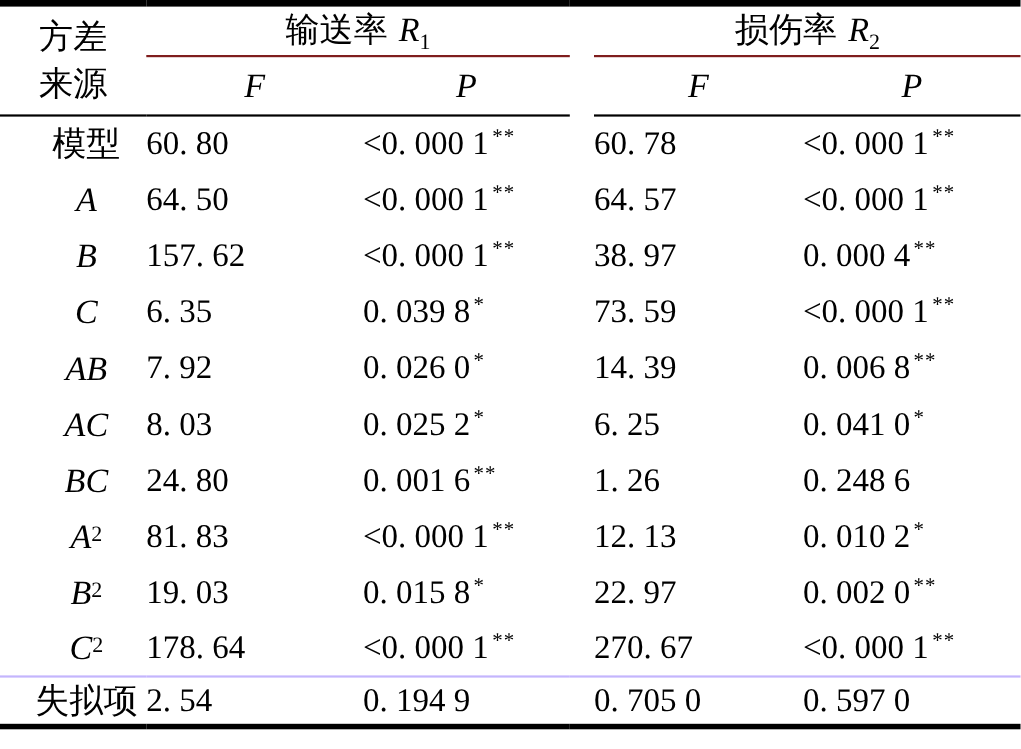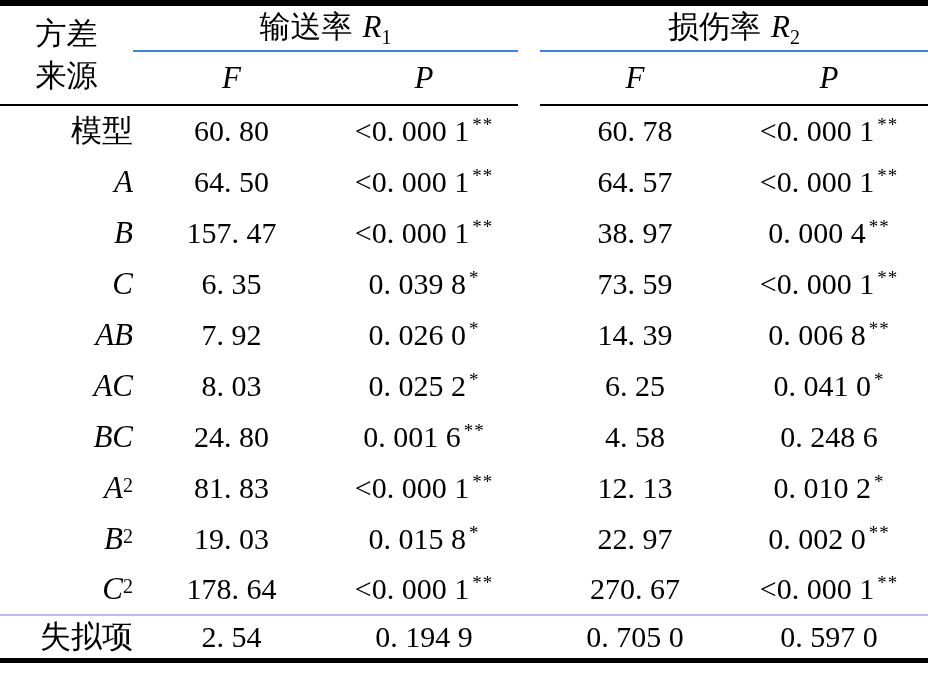--- a/index.html
+++ b/index.html
@@ -24,40 +24,40 @@
 
   
   tr.hdr-top{height:48px;margin-left:40px;}
   tr.hdr-sub{height:54px;}
   th.hdr-label{
     text-align:center;font-size:31px;line-height:1.35;
     border-bottom:2px solid #000;
   }
   th.group{
     text-align:center;font-size:31px;
-    border-bottom:2px solid #3b82f6;
+    border-bottom:2px solid #7f1d1d;
     font-family:Liberation Serif, serif;
   }
   th.group .sym{margin-left:10px;}
   th.group sub{font-size:20px;}
   td.hdr-fp{
     text-align:center;font-size:31px;font-style:italic;
     border-bottom:2px solid #000;
   }
   th.gap-cell{border-bottom:none;}
 
   
   tbody tr{height:51px;}
   td.c-label{
-    text-align:right;padding-left:24px;font-size:31px;white-space:nowrap;
+    text-align:center;padding-left:24px;font-size:31px;white-space:nowrap;
   }
   td.c-label i{font-style:italic;}
   td.c-label sup{font-size:20px;vertical-align:6px;}
   td.c-num{
-    text-align:center;font-size:30px;white-space:nowrap;font-family:Liberation Serif, serif;
+    font-size:30px;white-space:nowrap;font-family:Liberation Serif, serif;
   }
   sup.sig{font-size:19px;vertical-align:10px;letter-spacing:1px;margin-left:3px;}
 
   
   tfoot tr{height:44px;}
   tfoot td{border-top:2px solid #c4b5fd;}
 </style>
 </head>
 <body>
 
@@ -104,21 +104,21 @@
         <tr>
           <td class="c-label"><i>A</i></td>
           <td class="c-num">64. 50</td>
           <td class="c-num">&lt;0. 000 1<sup class="sig">**</sup></td>
           <td></td>
           <td class="c-num">64. 57</td>
           <td class="c-num">&lt;0. 000 1<sup class="sig">**</sup></td>
         </tr>
         <tr>
           <td class="c-label"><i>B</i></td>
-          <td class="c-num">157. 47</td>
+          <td class="c-num">157. 62</td>
           <td class="c-num">&lt;0. 000 1<sup class="sig">**</sup></td>
           <td></td>
           <td class="c-num">38. 97</td>
           <td class="c-num">0. 000 4<sup class="sig">**</sup></td>
         </tr>
         <tr>
           <td class="c-label"><i>C</i></td>
           <td class="c-num">6. 35</td>
           <td class="c-num">0. 039 8<sup class="sig">*</sup></td>
           <td></td>
@@ -139,21 +139,21 @@
           <td class="c-num">0. 025 2<sup class="sig">*</sup></td>
           <td></td>
           <td class="c-num">6. 25</td>
           <td class="c-num">0. 041 0<sup class="sig">*</sup></td>
         </tr>
         <tr>
           <td class="c-label"><i>BC</i></td>
           <td class="c-num">24. 80</td>
           <td class="c-num">0. 001 6<sup class="sig">**</sup></td>
           <td></td>
-          <td class="c-num">4. 58</td>
+          <td class="c-num">1. 26</td>
           <td class="c-num">0. 248 6</td>
         </tr>
         <tr>
           <td class="c-label"><i>A</i><sup>2</sup></td>
           <td class="c-num">81. 83</td>
           <td class="c-num">&lt;0. 000 1<sup class="sig">**</sup></td>
           <td></td>
           <td class="c-num">12. 13</td>
           <td class="c-num">0. 010 2<sup class="sig">*</sup></td>
         </tr>

